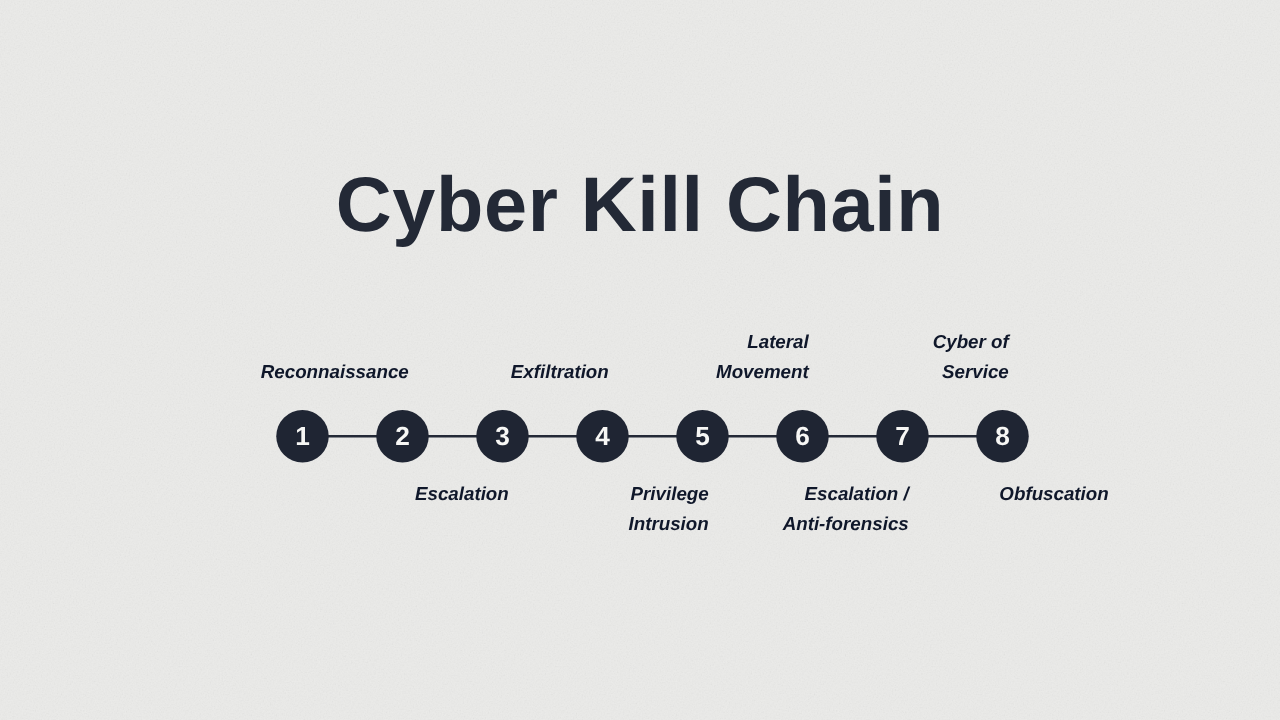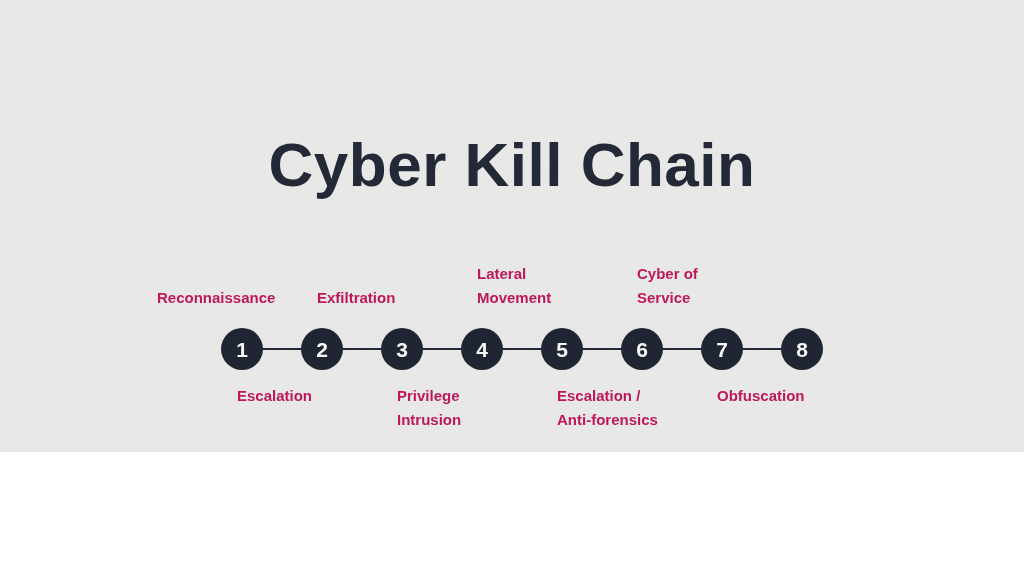--- a/index.html
+++ b/index.html
@@ -6,21 +6,21 @@
     margin: 0;
     padding: 0;
     width: 1024px;
     height: 576px;
     overflow: hidden;
     font-family: "Liberation Sans", "DejaVu Sans", sans-serif;
   }
   .stage {
     position: relative;
     width: 1024px;
-    height: 452px;
+    height: 576px;
     background: #ebebe9;
     overflow: hidden;
   }
   .noise {
     position: absolute;
     left: 0; top: 0;
     width: 1024px;
     height: 576px;
     pointer-events: none;
   }
@@ -79,26 +79,27 @@
   .node-number {
     color: #f7f7f5;
     font-size: 21px;
     font-weight: 700;
     line-height: 1;
   }
   .step-label {
     position: absolute;
     left: -85px;
     width: 170px;
-    text-align: left;
+    text-align: right;
     font-size: 15px;
     line-height: 24px;
     font-weight: 700;
-    color: #be185d;
+    color: #0f172a;
     white-space: pre-line;
+    font-style: italic;
   }
   .step.above .step-label { bottom: 60px; }
   .step.below .step-label { top: 56px; }
 </style>
 </head>
 <body>
 
 <div class="stage">
 
   <svg class="noise" width="1024" height="576" xmlns="http://www.w3.org/2000/svg">

